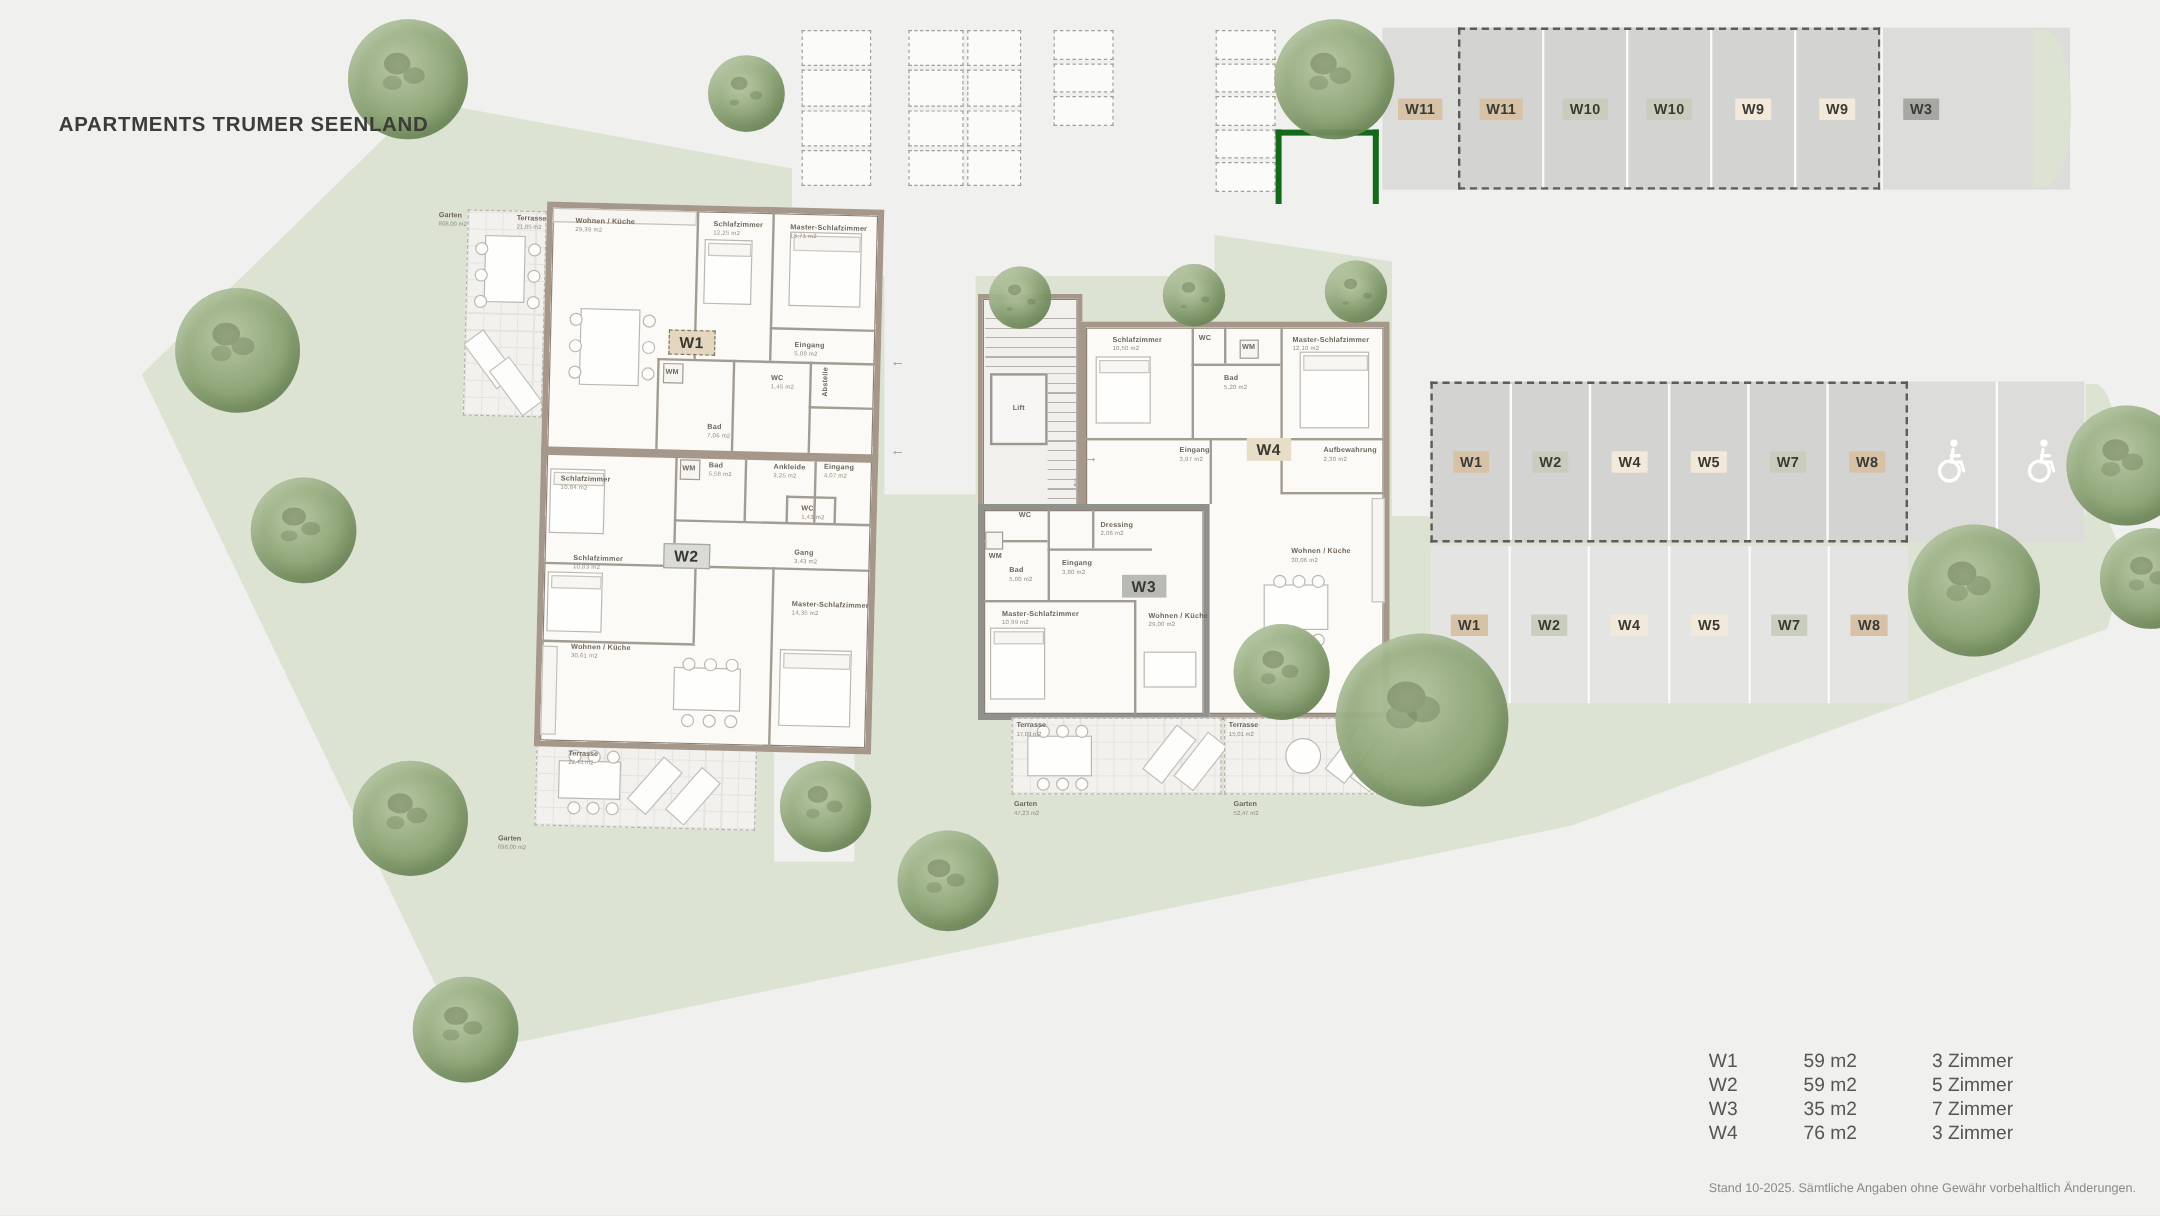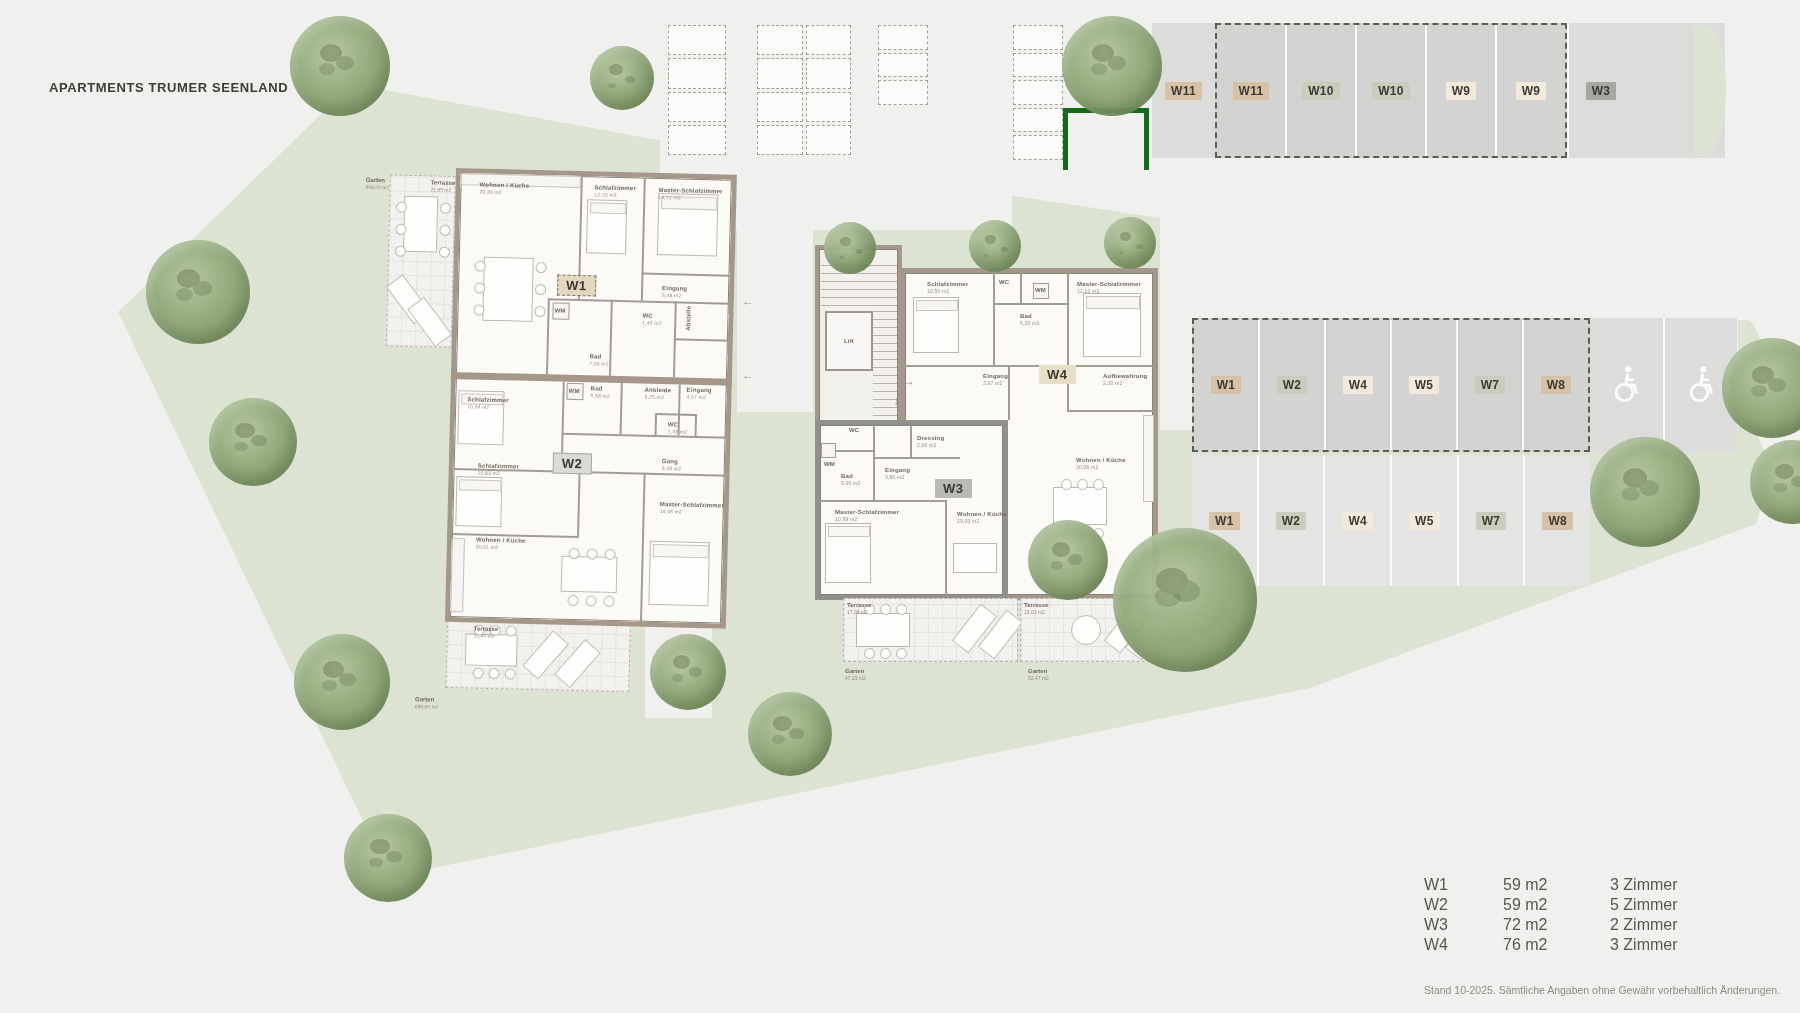--- a/index.html
+++ b/index.html
@@ -51,21 +51,21 @@
   .tree{position:absolute;border-radius:50%;opacity:.95;
         background:radial-gradient(circle at 42% 38%,#b6c6a1 0%,#97ad80 38%,#829c6b 72%,#73905c 100%);
         box-shadow:inset -5px -8px 14px rgba(60,82,44,.35), inset 4px 5px 10px rgba(235,242,225,.4);}
   .tree::after{content:"";position:absolute;left:30%;top:28%;width:22%;height:18%;border-radius:50%;
         background:rgba(90,110,70,.45);box-shadow:14px 10px 0 -2px rgba(90,110,70,.35), -4px 16px 0 -3px rgba(90,110,70,.3);}
   
   .garage-mark{position:absolute;border:5px solid #15691a;border-bottom:none;box-sizing:border-box;}
   .arrow{position:absolute;font-size:12px;color:#9a9a94;}
   
   #logo-title{position:absolute;left:46px;top:38px;font-family:"Liberation Serif",serif;font-size:44px;color:#40453e;letter-spacing:1px;}
-  #logo-sub{position:absolute;left:49px;top:80px;font-size:13px;font-weight:700;color:#3a3e37;letter-spacing:.6px;}
+  #logo-sub{position:absolute;left:49px;top:94px;font-size:17px;font-weight:700;color:#3a3e37;letter-spacing:.6px;}
   #legend-title{position:absolute;left:1424px;top:796px;font-family:"Liberation Serif",serif;font-size:50px;color:#474d45;letter-spacing:.5px;}
   .legend-row{position:absolute;left:1424px;display:flex;font-size:16px;color:#53584f;}
   .lg-code{width:79px;} .lg-area{width:107px;} .lg-rooms{width:auto;}
   #footnote{position:absolute;left:1424px;top:984px;font-size:10.5px;color:#8b8b86;}
   .wm-sq{position:absolute;border:1px solid #a39c92;background:#f6f5f2;box-sizing:border-box;}
 </style>
 </head>
 <body>
 
 <div id="canvas">
@@ -542,22 +542,22 @@
     <span class="lg-area">59 m2</span>
     <span class="lg-rooms">3 Zimmer</span>
   </div>
   <div class="legend-row" style="top:896px;">
     <span class="lg-code">W2</span>
     <span class="lg-area">59 m2</span>
     <span class="lg-rooms">5 Zimmer</span>
   </div>
   <div class="legend-row" style="top:916px;">
     <span class="lg-code">W3</span>
-    <span class="lg-area">72 m2</span>
-    <span class="lg-rooms">2 Zimmer</span>
+    <span class="lg-area">35 m2</span>
+    <span class="lg-rooms">7 Zimmer</span>
   </div>
   <div class="legend-row" style="top:936px;">
     <span class="lg-code">W4</span>
     <span class="lg-area">76 m2</span>
     <span class="lg-rooms">3 Zimmer</span>
   </div>
   <div id="footnote">Stand 10-2025. Sämtliche Angaben ohne Gewähr vorbehaltlich Änderungen.</div>
 
 </div>
 

